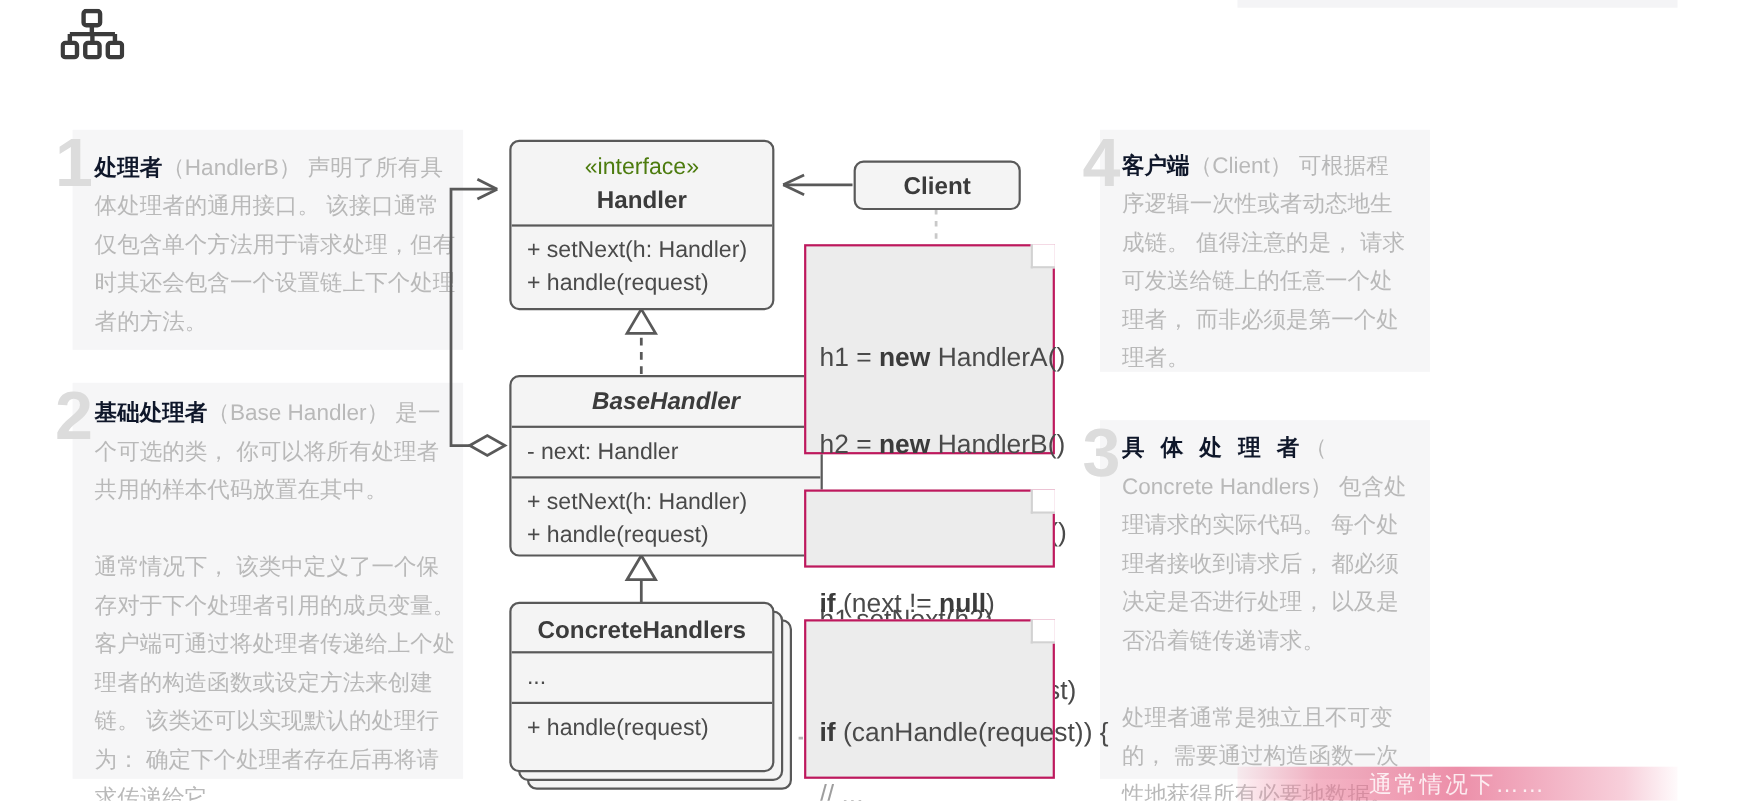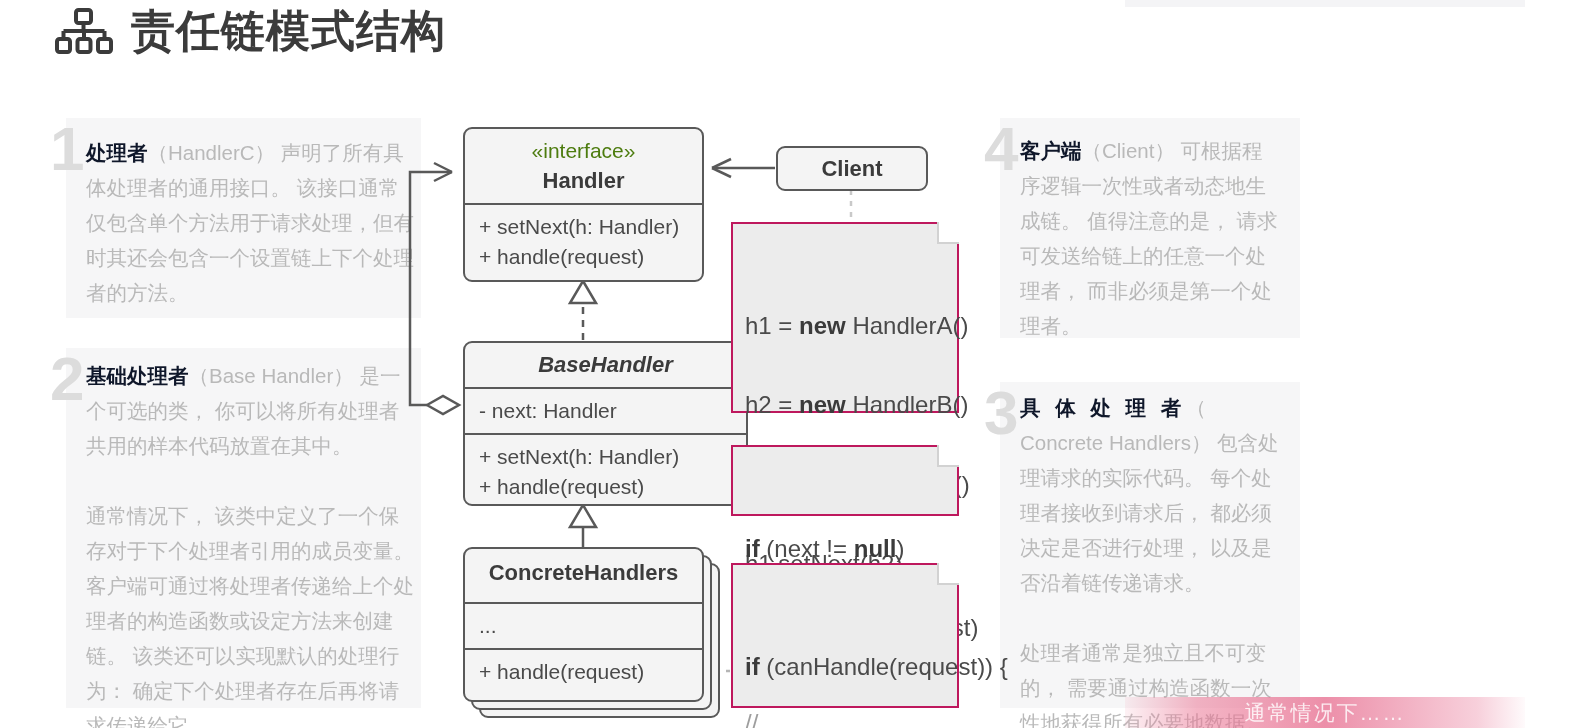--- a/index.html
+++ b/index.html
@@ -209,27 +209,26 @@
     <rect x="21" y="2" width="15" height="13" rx="2.5" fill="none" stroke="#3b3b3b" stroke-width="4"></rect>
     <rect x="2" y="31" width="13" height="13" rx="2.5" fill="none" stroke="#3b3b3b" stroke-width="4"></rect>
     <rect x="22.5" y="31" width="13" height="13" rx="2.5" fill="none" stroke="#3b3b3b" stroke-width="4"></rect>
     <rect x="43" y="31" width="13" height="13" rx="2.5" fill="none" stroke="#3b3b3b" stroke-width="4"></rect>
     <line x1="28.5" y1="15" x2="28.5" y2="23" stroke="#3b3b3b" stroke-width="4"></line>
     <line x1="8.5" y1="23" x2="49.5" y2="23" stroke="#3b3b3b" stroke-width="4"></line>
     <line x1="8.5" y1="23" x2="8.5" y2="31" stroke="#3b3b3b" stroke-width="4"></line>
     <line x1="29" y1="23" x2="29" y2="31" stroke="#3b3b3b" stroke-width="4"></line>
     <line x1="49.5" y1="23" x2="49.5" y2="31" stroke="#3b3b3b" stroke-width="4"></line>
   </svg>
-  <div class="header-title">责任链模式结构</div>
 </div>
 
 <div class="note-panel" id="panel-1"></div>
 <div class="note-num" id="num-1">1</div>
 <div class="note-body" id="body-1">
-  <p class="para"><b>处理者</b><span>（HandlerC）</span><span> 声明了所有具体处理者的通用接口。 该接口通常仅包含单个方法用于请求处理，但有时其还会包含一个设置链上下个处理者的方法。</span></p>
+  <p class="para"><b>处理者</b><span>（HandlerB）</span><span> 声明了所有具体处理者的通用接口。 该接口通常仅包含单个方法用于请求处理，但有时其还会包含一个设置链上下个处理者的方法。</span></p>
 </div>
 
 <div class="note-panel" id="panel-2"></div>
 <div class="note-num" id="num-2">2</div>
 <div class="note-body" id="body-2">
   <p class="para"><b>基础处理者</b><span>（Base Handler）</span><span> 是一个可选的类， 你可以将所有处理者共用的样本代码放置在其中。</span></p>
   <p class="para"><span>通常情况下， 该类中定义了一个保存对于下个处理者引用的成员变量。 客户端可通过将处理者传递给上个处理者的构造函数或设定方法来创建链。 该类还可以实现默认的处理行为： 确定下个处理者存在后再将请求传递给它。</span></p>
 </div>
 
 <div class="note-panel" id="panel-4"></div>
@@ -310,21 +309,21 @@
   <div class="compart">
     <div class="cls-member">+ setNext(h: Handler)</div>
     <div class="cls-member">+ handle(request)</div>
   </div>
 </div>
 
 <div class="stack-layer" style="left:479px; top:563px; width:241px; height:155px;"></div>
 <div class="stack-layer" style="left:471px; top:555px; width:241px; height:155px;"></div>
 
 <div class="uml-box" style="left:463px; top:547px; width:241px; height:155px;">
-  <div class="compart cls-title" style="padding-top:9px; padding-bottom:14px;">
+  <div class="compart cls-title" style="padding-top:9px; padding-bottom:4px;">
     <span class="name">ConcreteHandlers</span>
   </div>
   <div class="compart" style="height:46px;">
     <div class="cls-member">...</div>
   </div>
   <div class="compart">
     <div class="cls-member">+ handle(request)</div>
   </div>
 </div>
 

